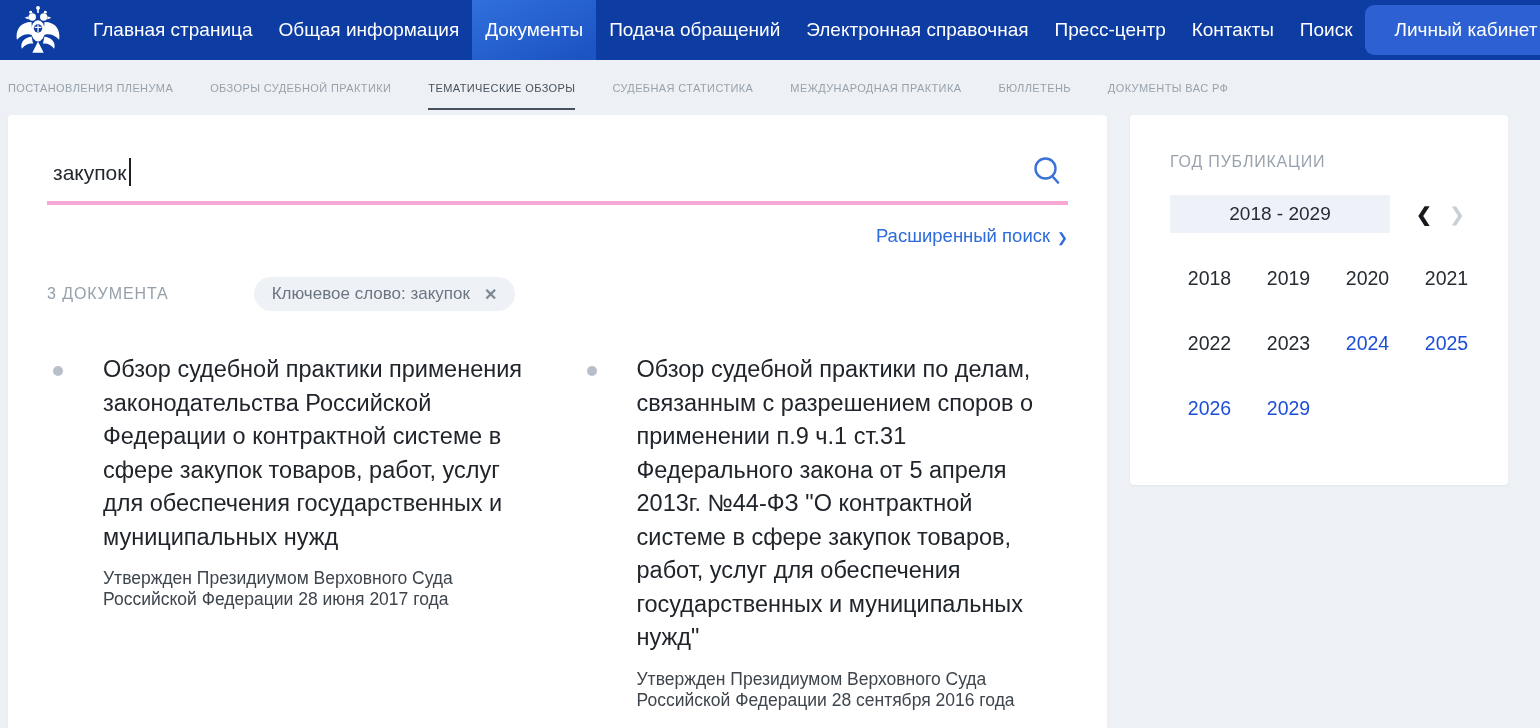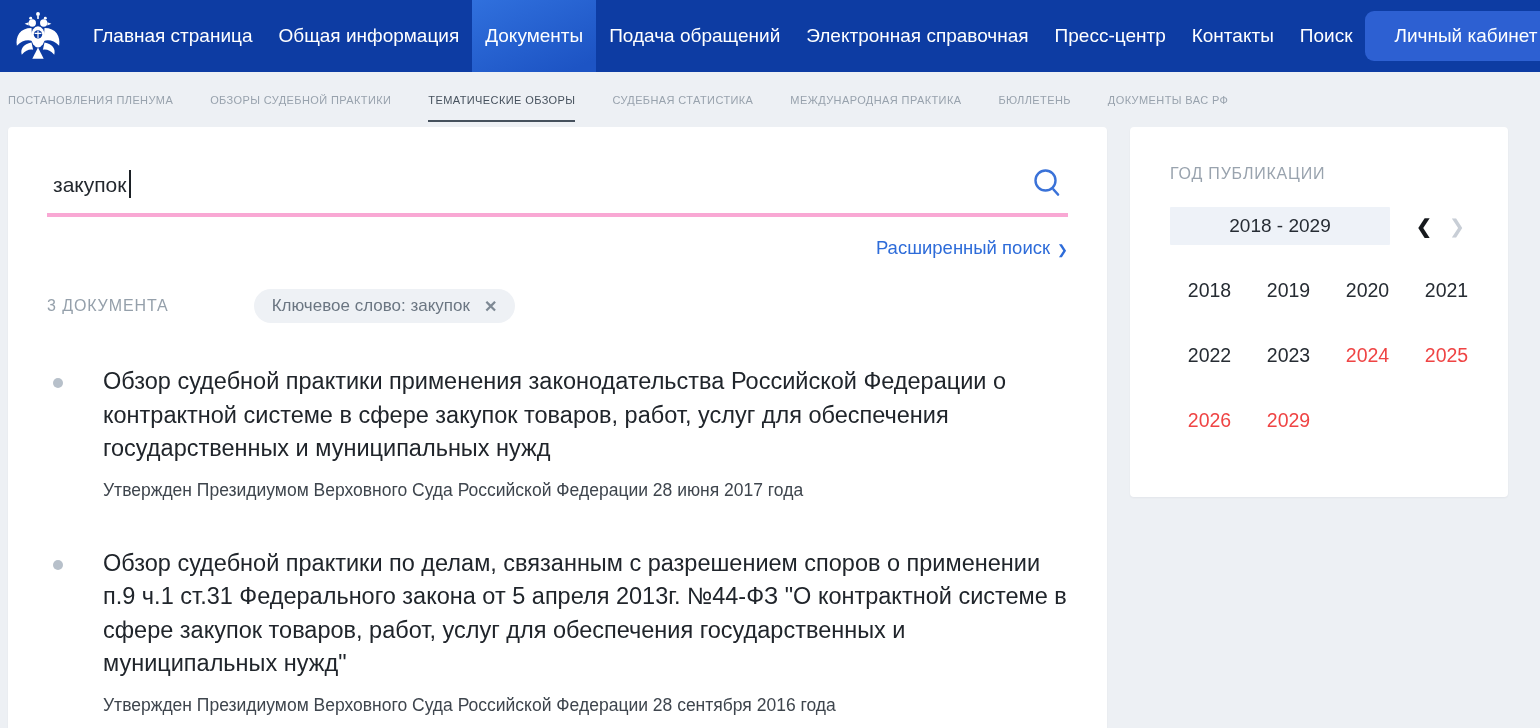--- a/index.html
+++ b/index.html
@@ -5,21 +5,21 @@
   * { margin:0; padding:0; box-sizing:border-box; }
   html, body {
     width:1540px; height:728px; overflow:hidden;
     background:#edf0f4;
     font-family:"Liberation Sans", sans-serif;
     -webkit-font-smoothing:antialiased;
   }
 
   
   .topnav {
-    height:72px; background:#0d3ca3;
+    height:60px; background:#0d3ca3;
     display:flex; align-items:stretch;
     padding:0 37px 0 12px;
   }
   .logo-wrap { display:flex; align-items:center; margin-right:16px; }
   .topnav-items { display:flex; align-items:stretch; }
   .nav-item {
     display:flex; align-items:center;
     padding:0 13px; color:#ffffff; font-size:19px;
     cursor:pointer; white-space:nowrap;
   }
@@ -79,21 +79,21 @@
   
   .results-row { margin-top:30px; display:flex; align-items:center; gap:85px; }
   .count { font-size:16px; letter-spacing:.9px; color:#95a0ab; }
   .chip {
     display:inline-flex; align-items:center; gap:14px;
     background:#eef1f5; border-radius:17px; height:34px;
     padding:0 18px; font-size:17px; color:#6b7682; cursor:default;
   }
   .chip-close { color:#7e8994; font-size:16px; font-weight:bold; cursor:pointer; }
 
-  .doc-list { margin-top:42px; display:flex; flex-direction:column; gap:46px; }
+  .doc-list { margin-top:42px; display:flex; flex-direction:row; gap:46px; }
   .doc { display:flex; cursor:pointer; }
   .doc-bullet {
     width:10px; height:10px; border-radius:50%; background:#b7c0ca;
     margin:13px 0 0 6px; flex-shrink:0;
   }
   .doc-body { margin-left:40px; }
   .doc-title { font-size:23.5px; line-height:33.5px; font-weight:400; color:#20252b; max-width:972px; }
   .doc-meta { margin-top:14px; font-size:17.5px; color:#3e454d; }
 
   
@@ -110,21 +110,21 @@
     display:flex; align-items:center; justify-content:center;
     font-size:19px; color:#262c34; cursor:pointer;
   }
   .range-prev { margin-left:26px; font-size:19px; color:#16191d; font-weight:bold; cursor:pointer; }
   .range-next { margin-left:17px; font-size:19px; color:#c8ced6; cursor:pointer; }
   .years { margin-top:13px; display:grid; grid-template-columns:repeat(4,79px); }
   .year {
     height:65px; display:flex; align-items:center; justify-content:center;
     font-size:19.5px; color:#262c33; cursor:pointer;
   }
-  .year.disabled { color:#ef4444; cursor:default; }
+  .year.disabled { color:#1d4ed8; cursor:default; }
 </style>
 </head>
 <body>
 
 <header class="topnav">
   <div class="logo-wrap">
     <svg width="52" height="56" viewBox="0 0 64 64">
       <g fill="#ffffff">
         <circle cx="32" cy="5" r="2.4"></circle>
         <rect x="31" y="7" width="2" height="4"></rect>

